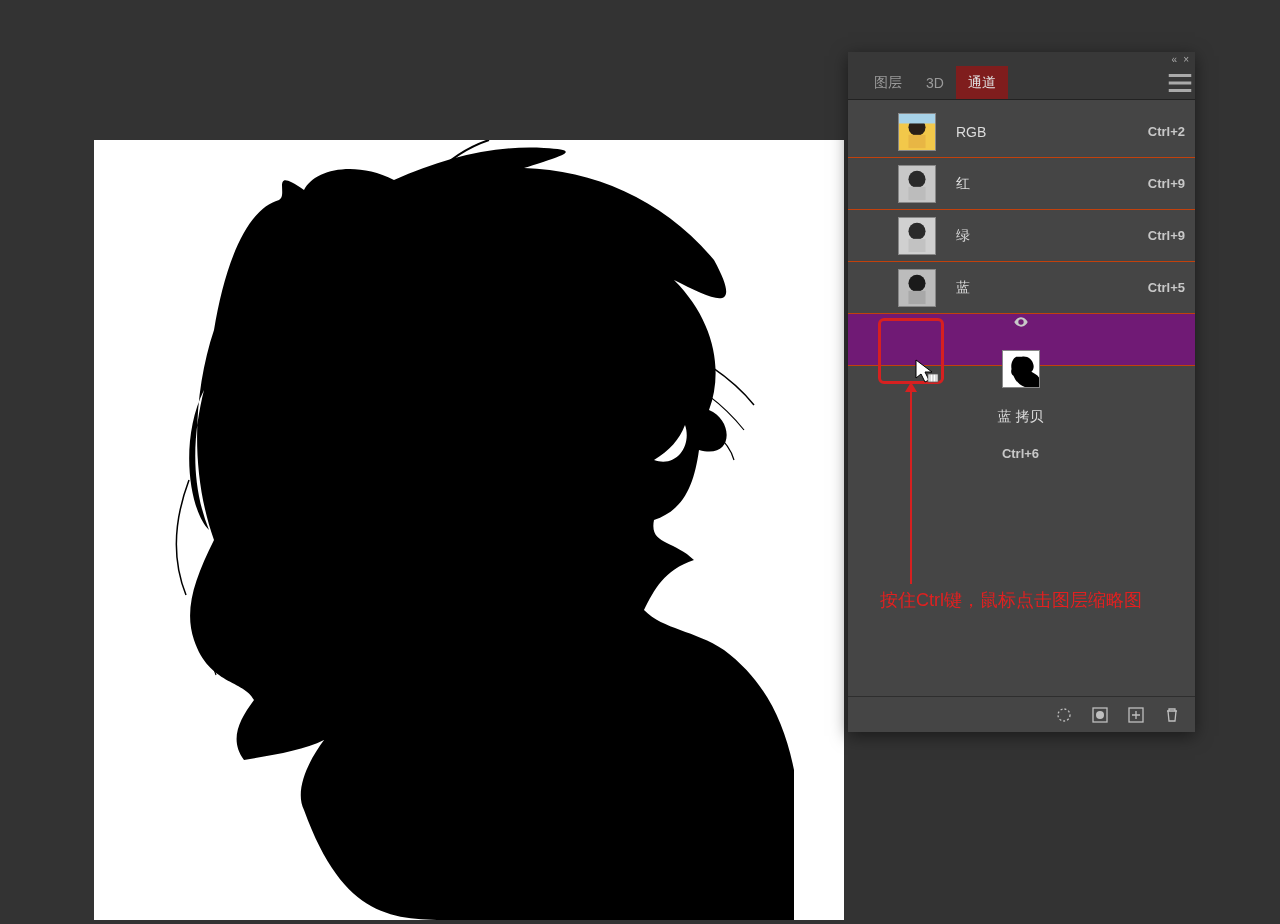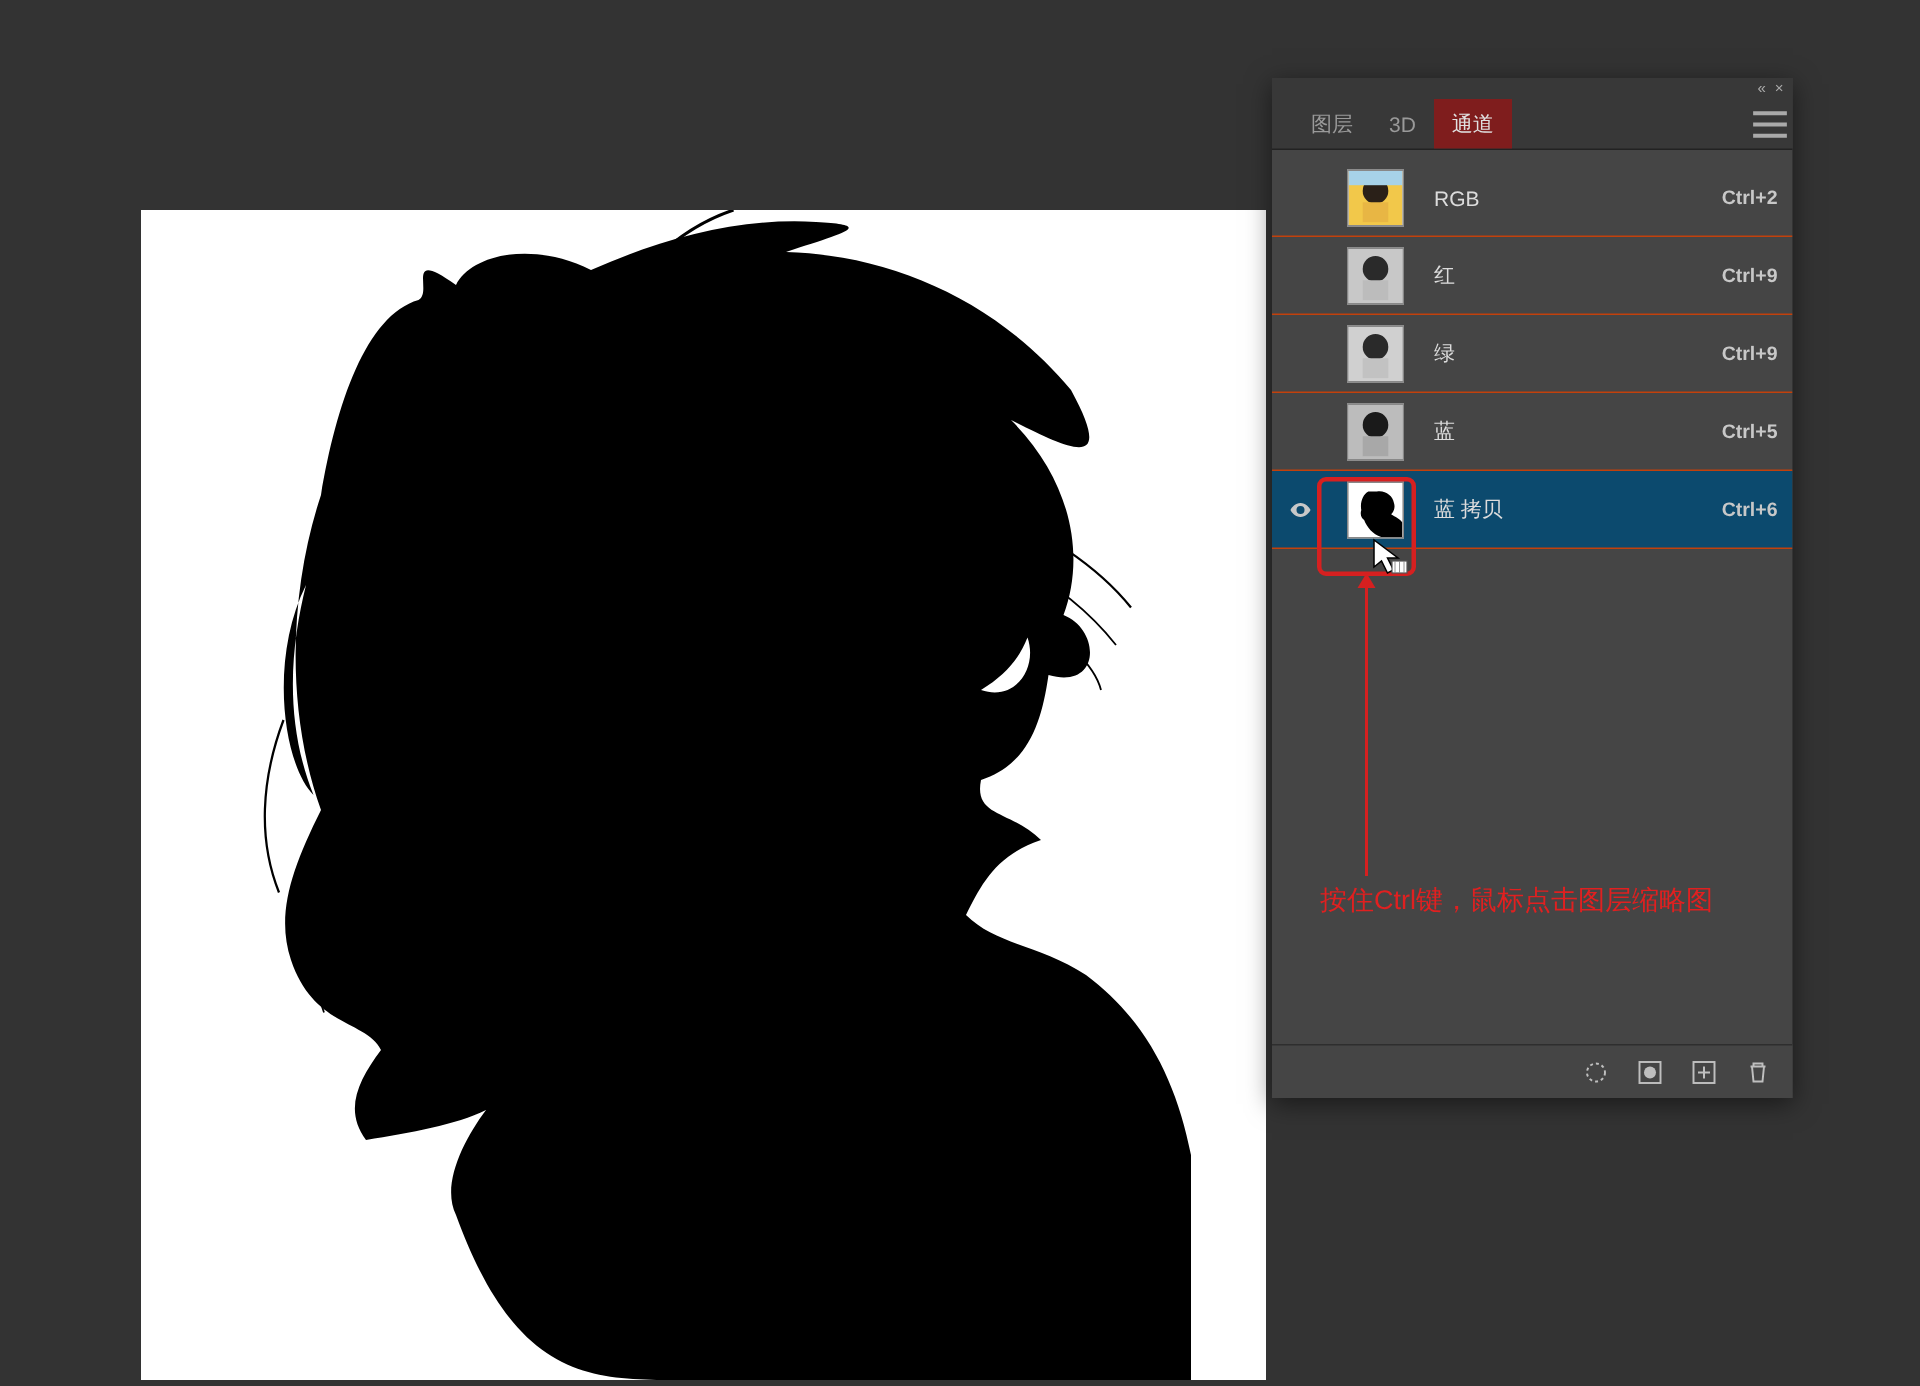--- a/index.html
+++ b/index.html
@@ -60,21 +60,21 @@
     overflow: hidden;
   }
   .channel-row {
     height: 52px;
     display:flex; align-items:center;
     padding: 0 10px 0 8px;
     gap: 20px;
     border-bottom: 1px solid #c2410c;
     cursor:pointer;
   }
-  .channel-row.selected { background:#0c4a6e; }
+  .channel-row.selected { background:#701a75;flex-direction:column; }
   .vis-toggle {
     width: 22px; height: 22px;
     display:flex; align-items:center; justify-content:center;
     color:#c8c8c8;
   }
   .vis-toggle.off { color: transparent; }
   .vis-toggle svg { width:16px; height:16px; }
   .thumb {
     width: 38px; height: 38px;
     border: 1px solid #888;

